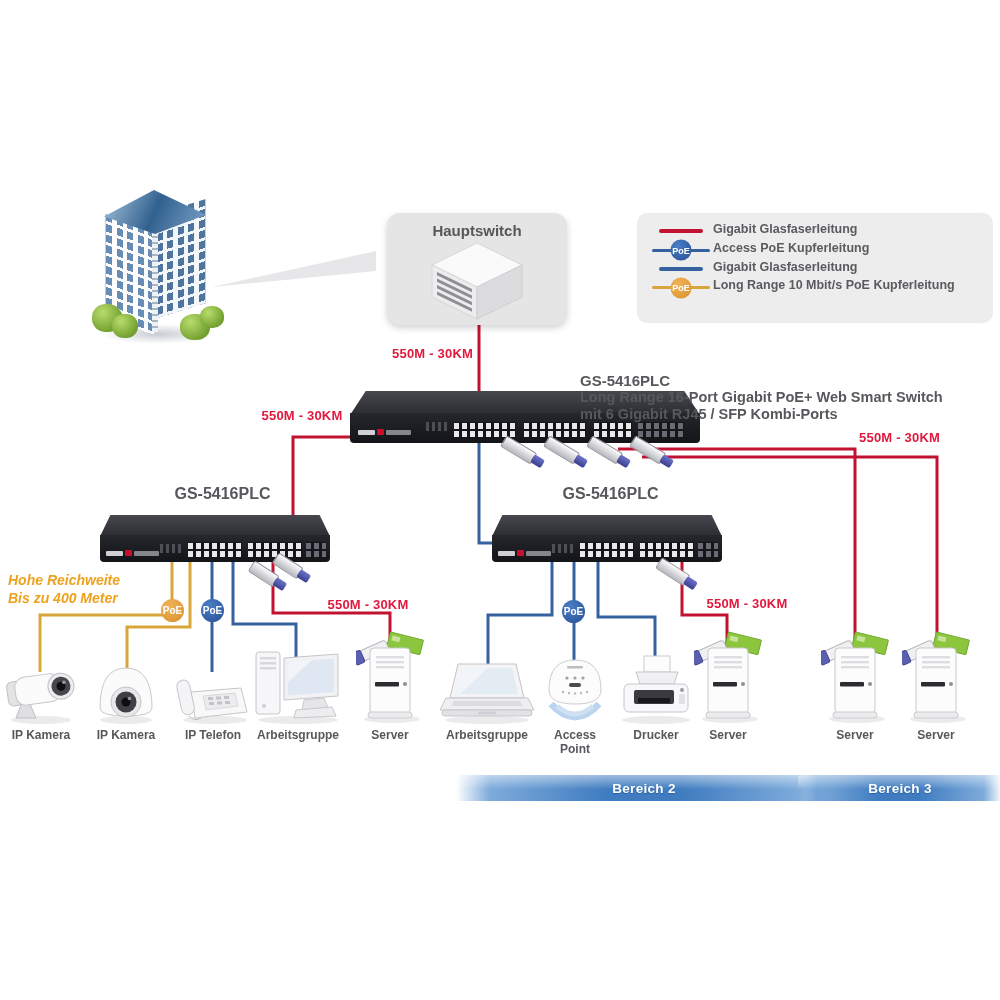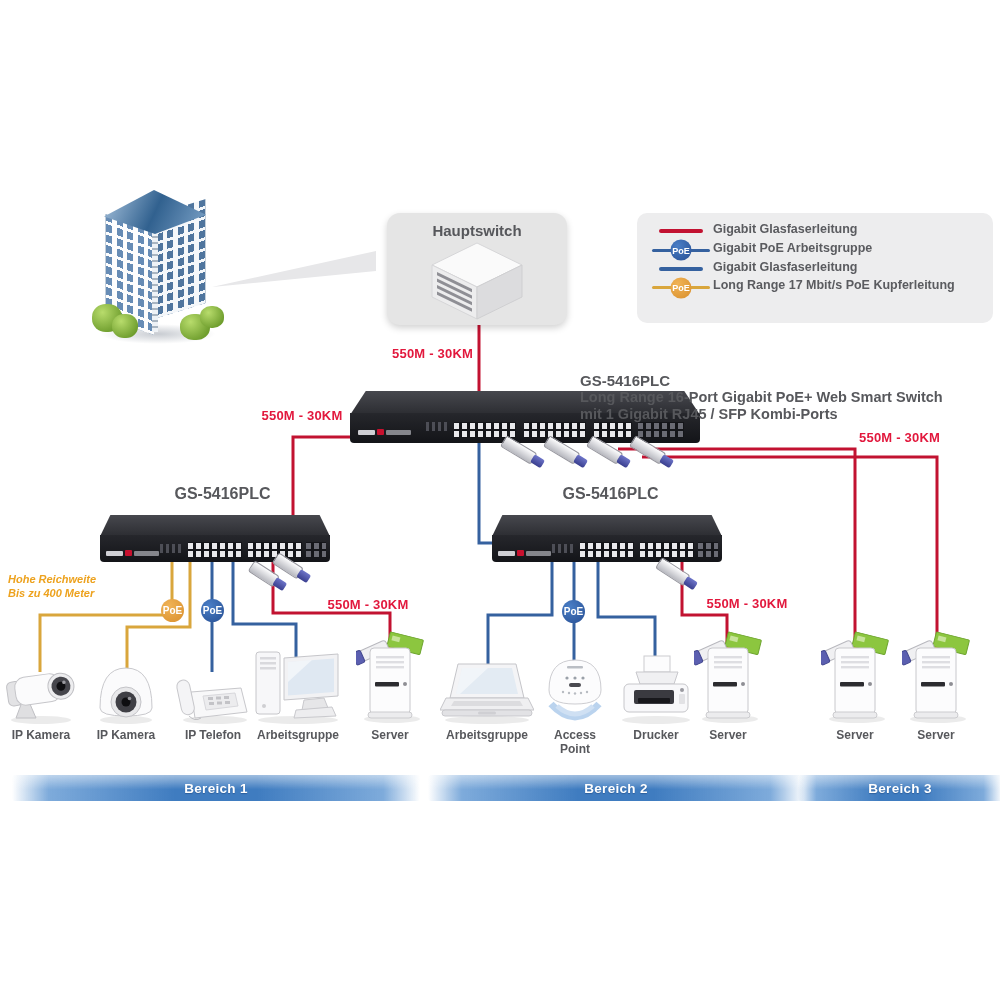--- a/index.html
+++ b/index.html
@@ -9,21 +9,21 @@
   }
   svg.wires { position:absolute; left:0; top:0; pointer-events:none; }
 
   
   .dist { position:absolute; color:#e2183d; font-weight:bold; font-size:13px; letter-spacing:.2px; }
   .model-label { position:absolute; color:#57585c; font-weight:bold; font-size:16px; text-align:center; }
   .haupt-label { color:#56575b; font-weight:bold; font-size:15px; text-align:center; }
   .desc { position:absolute; left:580px; top:372px; width:412px; color:#57585c; }
   .desc .d-model { font-size:15px; font-weight:bold; line-height:1.15; }
   .desc .d-line { font-size:14.5px; font-weight:bold; line-height:1.18; }
-  .note { position:absolute; left:8px; top:572px; color:#eda21e; font-weight:bold; font-style:italic; font-size:11px; line-height:1.28; }
+  .note { position:absolute; left:8px; top:572px; color:#eda21e; font-weight:bold; font-style:italic; font-size:14px; line-height:1.28; }
   .dev-label { position:absolute; top:94px; left:0; right:0; text-align:center; color:#57585c; font-weight:bold; font-size:12px; line-height:1.2; }
 
   
   .legend { position:absolute; left:637px; top:213px; width:356px; height:110px; background:#ededee; border-radius:10px; padding:9px 10px 0 12px; box-sizing:border-box; }
   .lg-row { display:flex; height:18.8px; }
   .lg-sw { width:64px; flex:none; display:flex; align-items:center; justify-content:center; position:relative; }
   .lw { height:4px; width:44px; border-radius:2px; }
   .lw-long { height:3px; width:58px; border-radius:2px; }
   .c-red { background:#c21231; } .c-blue { background:#35619f; } .c-yel { background:#d9a63c; }
   .lg-txt { font-size:12.5px; font-weight:bold; color:#5a5b5f; white-space:nowrap; }
@@ -143,34 +143,34 @@
       <span class="lg-sw">
           <span class="lw c-red"></span>
         </span>
       <span class="lg-txt">Gigabit Glasfaserleitung</span>
     </div>
     <div class="lg-row">
       <span class="lg-sw">
           <span class="lw-long c-blue"></span>
         <span class="poe-badge pb-blue pb-legend">PoE</span>
         </span>
-      <span class="lg-txt">Gigabit PoE Arbeitsgruppe</span>
+      <span class="lg-txt">Access PoE Kupferleitung</span>
     </div>
     <div class="lg-row">
       <span class="lg-sw">
           <span class="lw c-blue"></span>
         </span>
       <span class="lg-txt">Gigabit Glasfaserleitung</span>
     </div>
     <div class="lg-row">
       <span class="lg-sw">
           <span class="lw-long c-yel"></span>
         <span class="poe-badge pb-org pb-legend">PoE</span>
         </span>
-      <span class="lg-txt">Long Range 17 Mbit/s PoE Kupferleitung</span>
+      <span class="lg-txt">Long Range 10 Mbit/s PoE Kupferleitung</span>
     </div>
   </div>
 
   <div class="dist" style="left:383px; top:346px; width:90px; text-align:right;">550M - 30KM</div>
   <div class="dist" style="left:258px; top:408px; width:88px; text-align:center;">550M - 30KM</div>
   <div class="dist" style="left:848px; top:430px; width:92px; text-align:right;">550M - 30KM</div>
   <div class="dist" style="left:326px; top:597px; width:84px; text-align:center;">550M - 30KM</div>
   <div class="dist" style="left:704px; top:596px; width:86px; text-align:center;">550M - 30KM</div>
 
   <div class="nswitch" style="left:350px; top:391px; width:350px; height:52px;">
@@ -202,21 +202,21 @@
       <span class="sfp-tip"></span>
     </div>
   <div class="sfp" style="left:629px; top:446px; transform:rotate(31deg);">
       <span class="sfp-body"></span>
       <span class="sfp-tip"></span>
     </div>
 
   <div class="desc">
     <div class="d-model">GS-5416PLC</div>
     <div class="d-line">Long Range 16-Port Gigabit PoE+ Web Smart Switch</div>
-    <div class="d-line">mit 1 Gigabit RJ45 / SFP Kombi-Ports</div>
+    <div class="d-line">mit 6 Gigabit RJ45 / SFP Kombi-Ports</div>
   </div>
 
   <div class="model-label" style="left:140px; top:485px; width:165px;">GS-5416PLC</div>
   <div class="nswitch" style="left:100px; top:515px; width:230px; height:47px;">
     <div class="sw-top"></div>
     <div class="sw-face">
       <div class="sw-logo" style="left:6px; bottom:6px;">
           <span class="lgA"></span>
           <span class="lgB"></span>
           <span class="lgC"></span>
@@ -462,23 +462,20 @@
       <rect x="20" y="28" width="28" height="2.4" fill="#dedee2"></rect>
         <rect x="20" y="33" width="28" height="2.4" fill="#dedee2"></rect>
         <rect x="20" y="38" width="28" height="2.4" fill="#dedee2"></rect>
       <rect x="19" y="54" width="24" height="4.5" rx="1" fill="#2c2c30"></rect>
       <circle cx="49" cy="56" r="2" fill="#8e8e94"></circle>
       <rect x="12" y="84" width="44" height="6" rx="3" fill="#ececee" stroke="#cccccf"></rect>
     </svg>
     <div class="dev-label">Server</div>
   </div>
 
-  <div class="banner" style="left:12px; width:408px;">
-    <span>Bereich 1</span>
-  </div>
-  <div class="banner" style="left:428px; width:376px;justify-content:center;">
+  <div class="banner" style="left:456px; width:376px;justify-content:center;">
     <span>Bereich 2</span>
   </div>
   <div class="banner" style="left:798px; width:204px;">
     <span>Bereich 3</span>
   </div>
 
 </div>
 
 </body></html>

